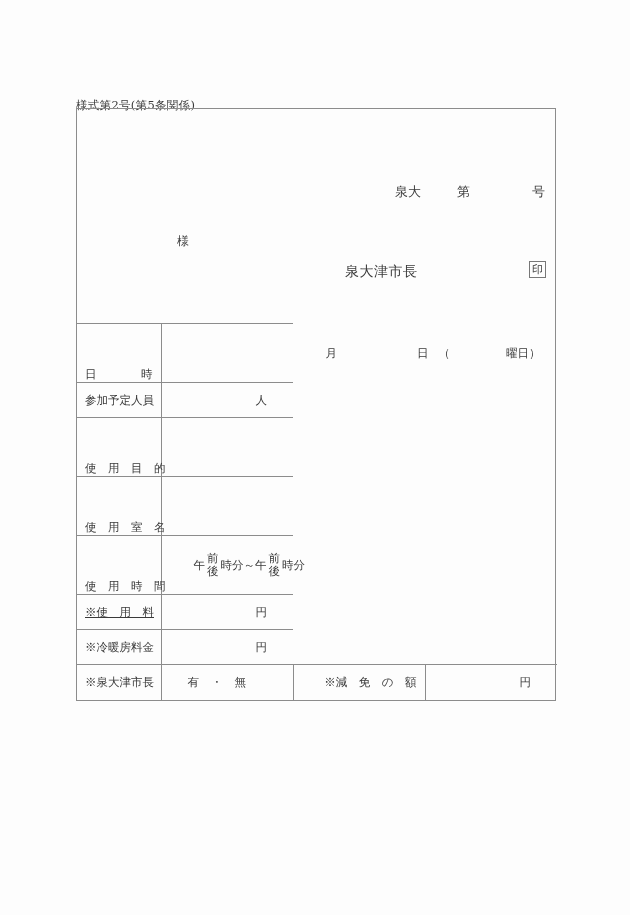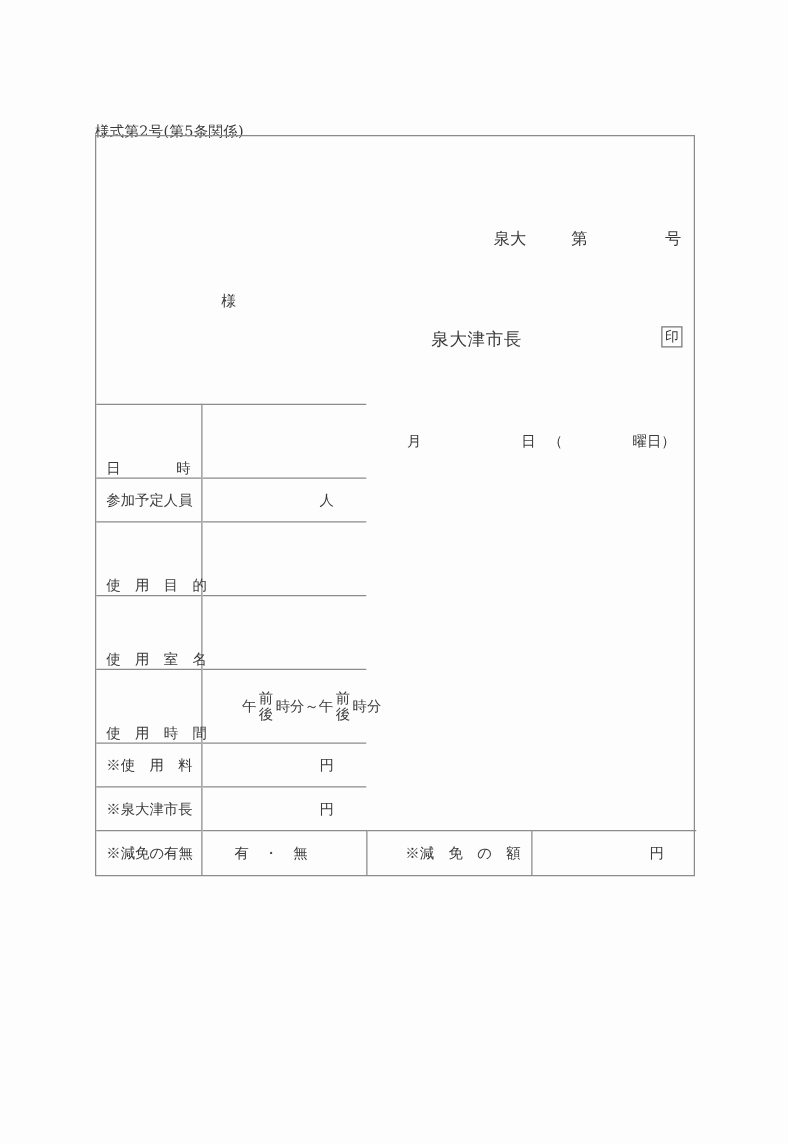--- a/index.html
+++ b/index.html
@@ -136,20 +136,21 @@
   .lbl .spread {
     display: block;
     text-align: justify;
     text-align-last: justify;
     margin-top: 43px;
   }
   .lbl .plain { display: block; text-align: right; }
   .lbl .mark-spread {
     display: block;
     white-space: nowrap;
+    text-decoration: underline;
   }
 
   .val { padding: 0 26px !important; }
   .val.right { text-align: right; }
 
   
   .dateline { white-space: nowrap; padding-left: 58px; }
   .dateline .g1 { display: inline-block; width: 80px; }
   .dateline .g2 { display: inline-block; width: 10px; }
   .dateline .g3 { display: inline-block; width: 56px; }
@@ -278,30 +279,30 @@
         <td class="lbl">
           <span class="mark-spread">※使　用　料</span>
         </td>
         <td class="val right">
           <span>円</span>
         </td>
       </tr>
 
       <tr>
         <td class="lbl">
-          <span class="plain">※泉大津市長</span>
+          <span class="plain">※冷暖房料金</span>
         </td>
         <td class="val right">
           <span>円</span>
         </td>
       </tr>
 
       <tr class="row-tall">
         <td class="lbl">
-          <span class="plain">※減免の有無</span>
+          <span class="plain">※泉大津市長</span>
         </td>
         <td class="val" style="width:129px">
           <span class="cell-genmen-choice">
             <span>有</span><span class="dot">・</span><span>無</span>
           </span>
         </td>
         <td class="lbl" style="width:96px">
           <span class="plain">※減　免　の　額</span>
         </td>
         <td class="val right">

